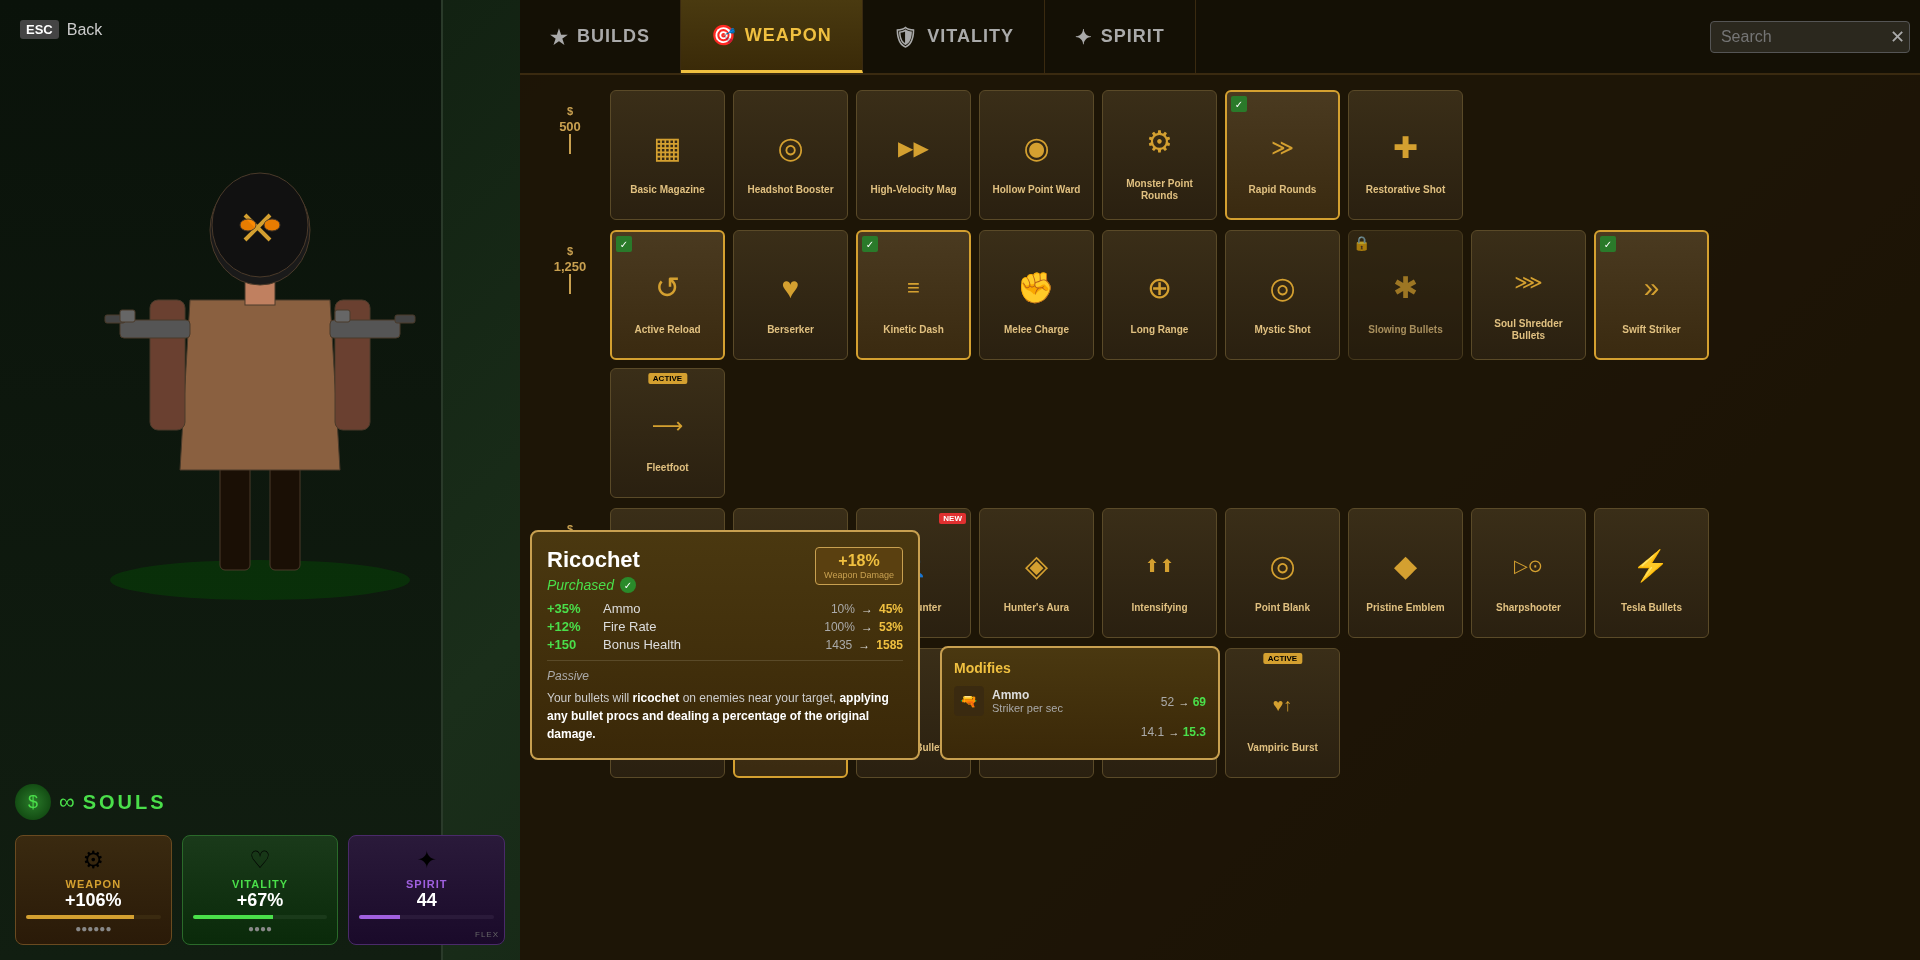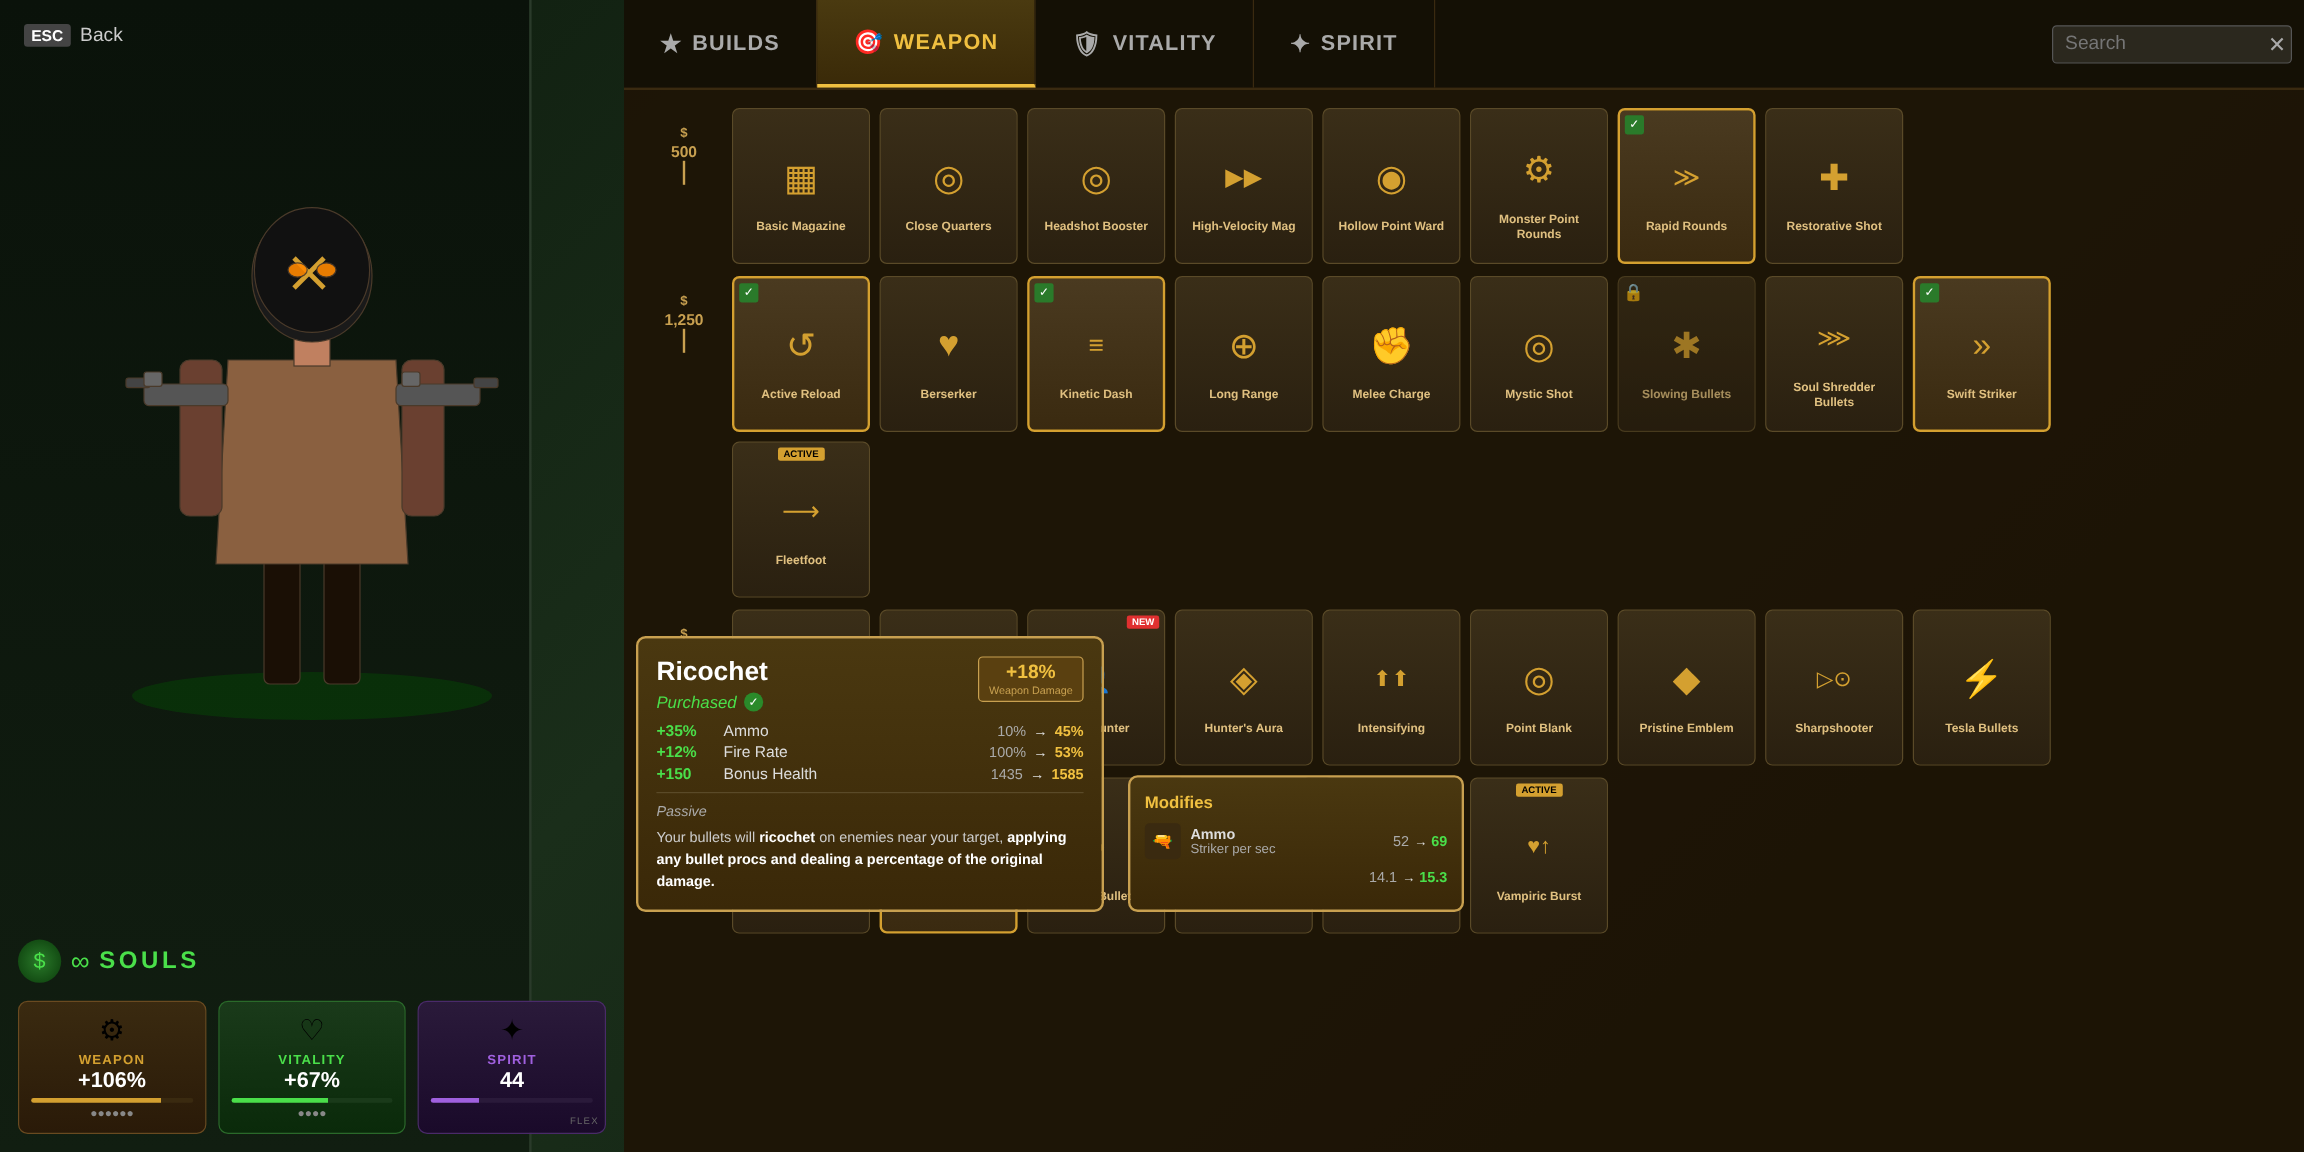--- a/index.html
+++ b/index.html
@@ -789,24 +789,20 @@
           <span>500</span>
         </div>
         <div class="price-line"></div>
       </div>
       <div class="items-row">
         <div class="item-card">
           <div class="item-icon icon-magazine"></div>
           <div class="item-name">Basic Magazine</div>
         </div>
         <div class="item-card">
-          <div class="item-icon icon-crosshair"></div>
-          <div class="item-name">Close Quarters</div>
-        </div>
-        <div class="item-card">
           <div class="item-icon icon-headshot"></div>
           <div class="item-name">Headshot Booster</div>
         </div>
         <div class="item-card">
           <div class="item-icon icon-velocity"></div>
           <div class="item-name">High-Velocity Mag</div>
         </div>
         <div class="item-card">
           <div class="item-icon icon-hollow"></div>
           <div class="item-name">Hollow Point Ward</div>
@@ -845,26 +841,26 @@
           <div class="item-card">
             <div class="item-icon icon-berserk"></div>
             <div class="item-name">Berserker</div>
           </div>
           <div class="item-card selected">
             <div class="check-mark">✓</div>
             <div class="item-icon icon-kinetic"></div>
             <div class="item-name">Kinetic Dash</div>
           </div>
           <div class="item-card">
+            <div class="item-icon icon-melee"></div>
+            <div class="item-name">Melee Charge</div>
+          </div>
+          <div class="item-card">
             <div class="item-icon icon-longrange"></div>
             <div class="item-name">Long Range</div>
-          </div>
-          <div class="item-card">
-            <div class="item-icon icon-melee"></div>
-            <div class="item-name">Melee Charge</div>
           </div>
           <div class="item-card">
             <div class="item-icon icon-mystic"></div>
             <div class="item-name">Mystic Shot</div>
           </div>
           <div class="item-card locked">
             <div class="lock-icon">🔒</div>
             <div class="item-icon icon-slowing"></div>
             <div class="item-name">Slowing Bullets</div>
           </div>

